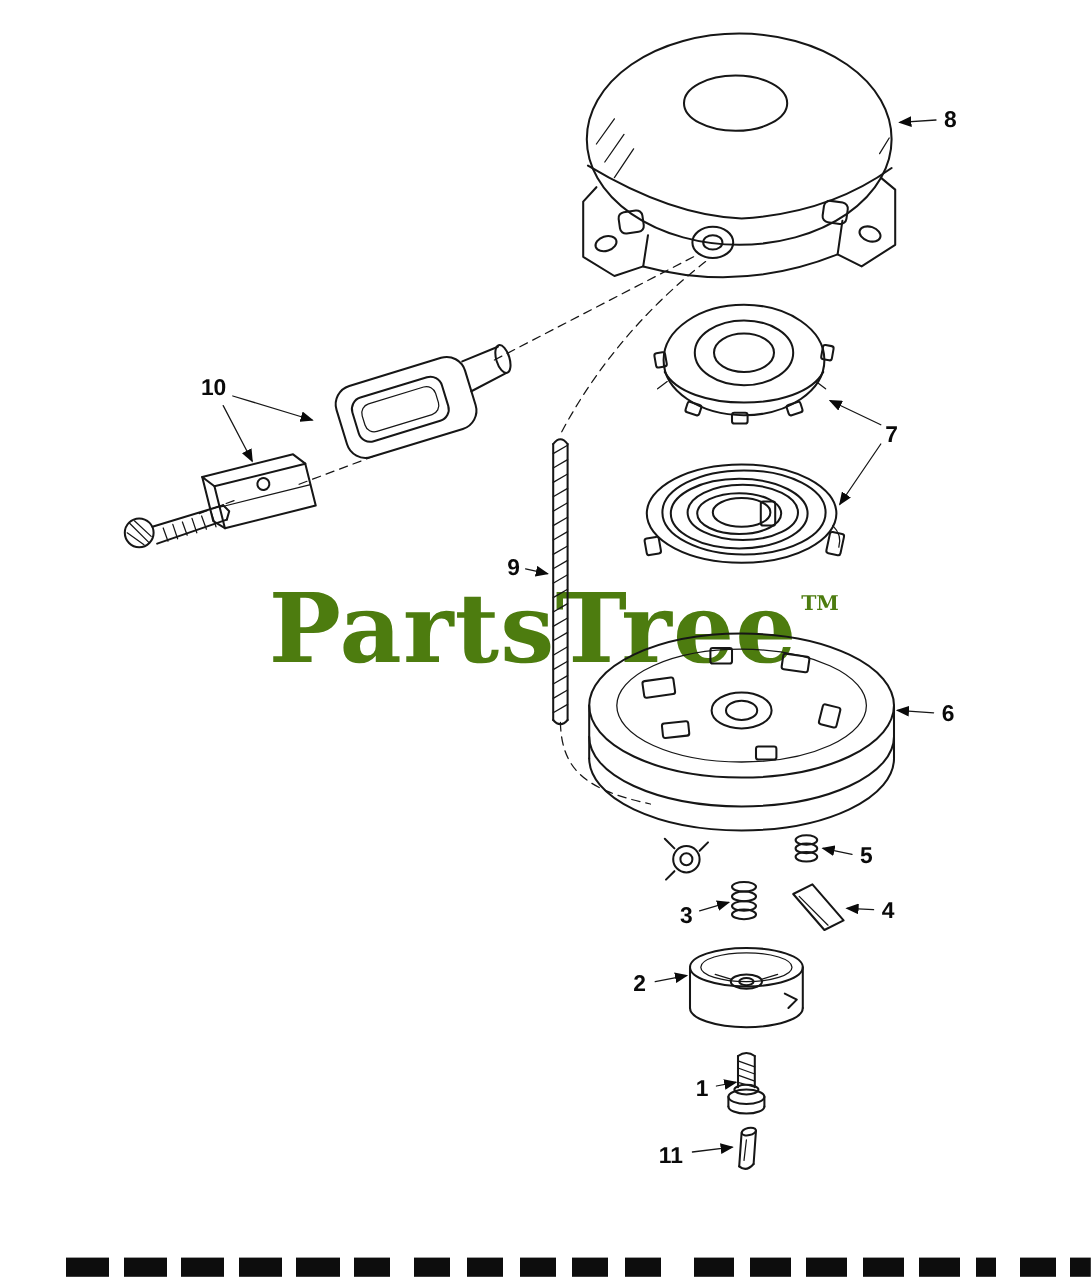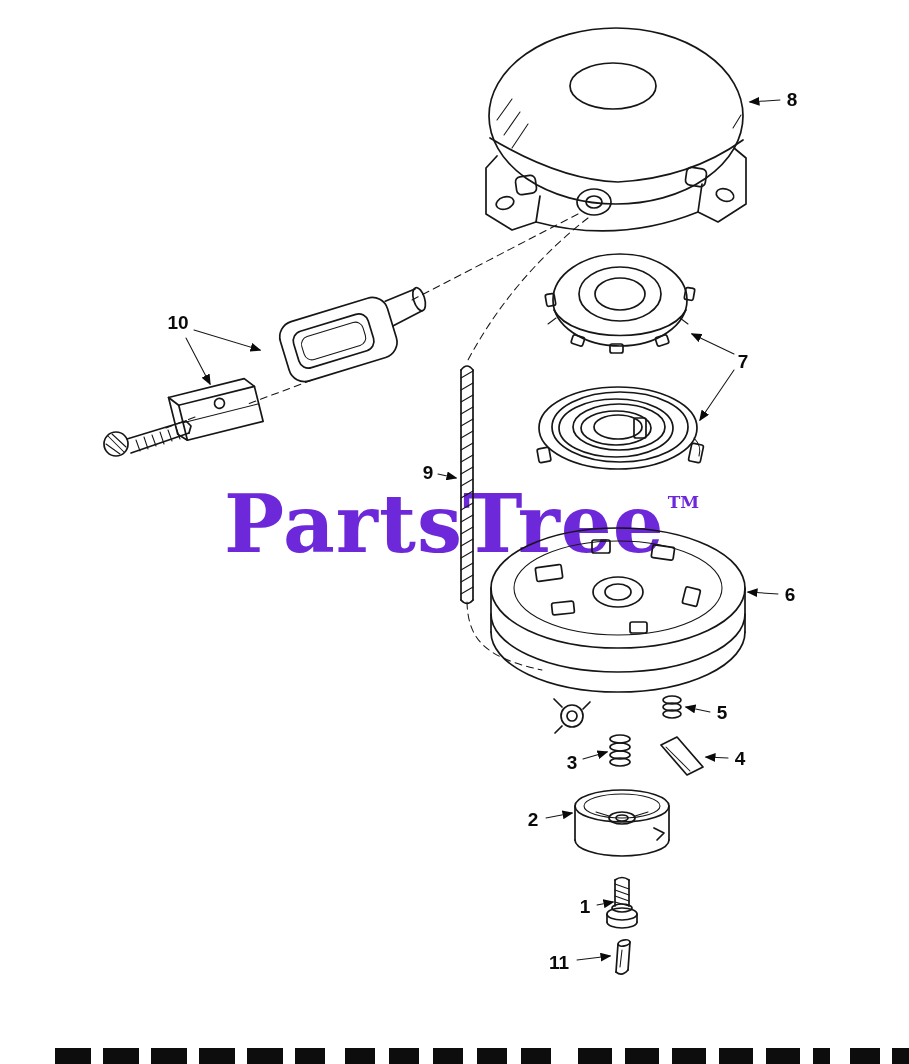--- a/index.html
+++ b/index.html
@@ -4,21 +4,21 @@
 <style>
   * { margin:0; padding:0; box-sizing:border-box; }
   html,body { background:#ffffff; }
   body {
     width:909px; height:1064px; position:relative; overflow:hidden;
     font-family:"Liberation Sans", sans-serif;
   }
   .watermark {
     position:absolute; left:224px; top:484px; z-index:1;
     font-family:"DejaVu Serif", serif; font-weight:bold;
-    font-size:80px; line-height:1; color:#6d28d9;
+    font-size:80px; line-height:1; color:#4d7c0f;
     letter-spacing:1px; white-space:nowrap; user-select:none;
   }
   .watermark .tm {
     font-size:17px; letter-spacing:0; position:relative; top:-44px; margin-left:3px;
   }
   svg.diagram { position:absolute; left:0; top:0; z-index:2; }
   .ln { fill:none; stroke:#161616; stroke-width:1.7; stroke-linecap:round; stroke-linejoin:round; }
   .thin { fill:none; stroke:#161616; stroke-width:1.05; stroke-linecap:round; }
   .dash { stroke-dasharray:7 5; }
   text.callout {

